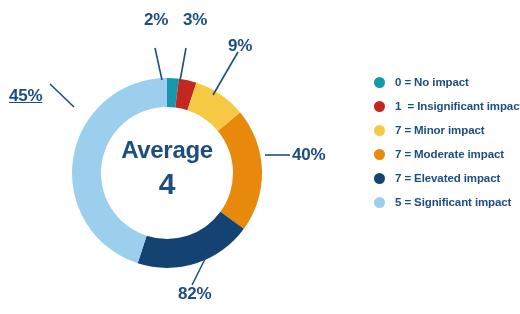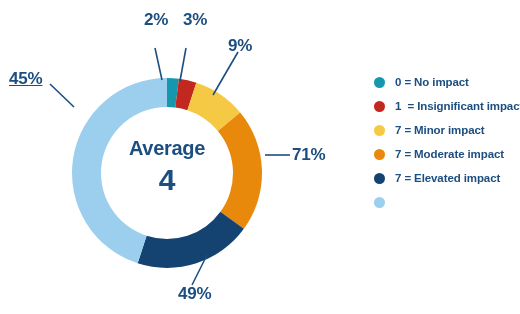--- a/index.html
+++ b/index.html
@@ -36,21 +36,21 @@
     letter-spacing: -0.2px;
   }
   .center-block {
     position: absolute;
     text-align: center;
     color: #1c4e80;
     font-family: "Liberation Sans", sans-serif;
     line-height: 1;
   }
   .center-word {
-    font-size: 20px;
+    font-size: 24px;
     font-weight: bold;
     letter-spacing: -0.3px;
   }
   .center-num {
     font-size: 30px;
     font-weight: bold;
     margin-top: 7px;
   }
   .legend {
     position: absolute;
@@ -104,23 +104,23 @@
   </svg>
 
   <div class="center-block" id="center-block" style="left: 97px; top: 138px; width: 140px;">
     <div class="center-word">Average</div>
     <div class="center-num">4</div>
   </div>
 
   <div class="pct-label" id="pct-0" style="left: 144px; top: 10px;">2%</div>
   <div class="pct-label" id="pct-1" style="left: 183px; top: 10px;">3%</div>
   <div class="pct-label" id="pct-2" style="left: 228px; top: 36px;">9%</div>
-  <div class="pct-label" id="pct-3" style="left: 292px; top: 145px;">71%</div>
-  <div class="pct-label" id="pct-4" style="left: 178px; top: 284px;">49%</div>
-  <div class="pct-label" id="pct-5" style="left: 9px; top: 69px; text-decoration: underline;">45%</div>
+  <div class="pct-label" id="pct-3" style="left: 292px; top: 145px;">40%</div>
+  <div class="pct-label" id="pct-4" style="left: 178px; top: 284px;">82%</div>
+  <div class="pct-label" id="pct-5" style="left: 9px; top: 86px; text-decoration: underline;">45%</div>
 
   <div class="legend" id="legend">
       <div class="legend-row">
         <span class="legend-dot" style="background: rgb(23, 151, 173);"></span>
         <span class="legend-text">0 = No impact</span>
       </div>
       <div class="legend-row">
         <span class="legend-dot" style="background: rgb(194, 40, 31);"></span>
         <span class="legend-text">1  = Insignificant impact</span>
       </div>
@@ -131,16 +131,17 @@
       <div class="legend-row">
         <span class="legend-dot" style="background: rgb(232, 137, 12);"></span>
         <span class="legend-text">7 = Moderate impact</span>
       </div>
       <div class="legend-row">
         <span class="legend-dot" style="background: rgb(20, 67, 113);"></span>
         <span class="legend-text">7 = Elevated impact</span>
       </div>
       <div class="legend-row">
         <span class="legend-dot" style="background: rgb(156, 207, 238);"></span>
+        <span class="legend-text">5 = Significant impact</span>
       </div>
     </div>
 
 </div>
 
 </body></html>

